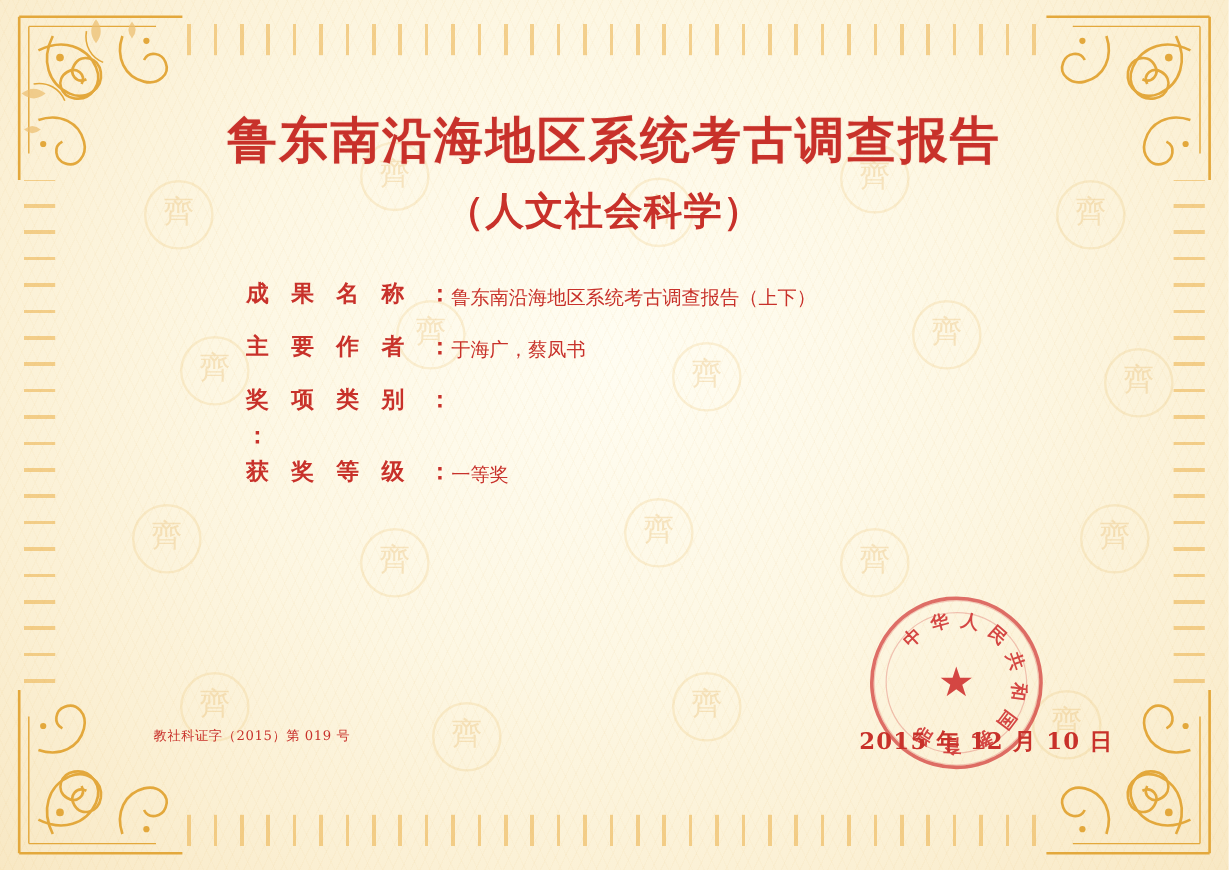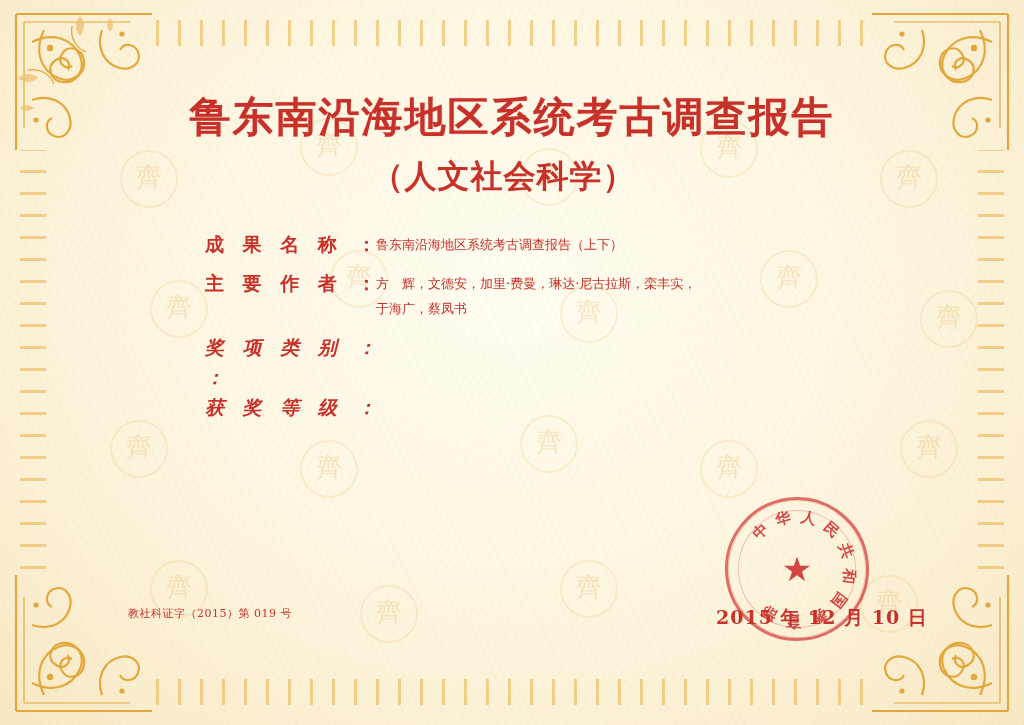--- a/index.html
+++ b/index.html
@@ -128,26 +128,26 @@
     white-space: nowrap;
   }
   .field-colon {
     flex: 0 0 16px;
     font-size: 19px;
     font-weight: bold;
     color: #c8312a;
   }
   .field-value {
     flex: 1;
-    font-size: 13px;
+    font-size: 16px;
     color: #c8312a;
     line-height: 1.95;
   }
   .field-value .line2 { display: block; }
-  .tight { margin-bottom: 4px; font-style: italic; }
+  .tight { margin-bottom: 4px; }
 
   
   .seal {
     position: absolute;
     top: 497px;
     left: 725px;
     width: 138px;
     height: 138px;
     border-radius: 50%;
     border: 3px solid rgba(206,42,42,0.78);
@@ -325,37 +325,37 @@
       <span class="field-colon">：</span>
       <span class="field-value">
         <span>鲁东南沿海地区系统考古调查报告（上下）</span>
       </span>
     </div>
 
     <div class="field-row">
       <span class="field-label">主 要 作 者</span>
       <span class="field-colon">：</span>
       <span class="field-value">
-        <span>方　辉，文德安，加里·费曼，琳达·尼古拉斯，栾丰实，</span>
         <span class="line2">于海广，蔡凤书</span>
       </span>
     </div>
 
     <div class="field-row tight">
       <span class="field-label">奖 项 类 别</span>
       <span class="field-colon">：</span>
     </div>
 
     <div class="field-row tight">
       <span class="field-colon">：</span>
     </div>
 
     <div class="field-row tight">
       <span class="field-label">获 奖 等 级</span>
       <span class="field-colon">：</span>
+      <span class="field-value">一等奖</span>
     </div>
 
   </div>
 
   <div class="seal">
     <div class="inner-line"></div>
     <div class="ring-text" id="seal-ring">
         <span style="transform: translate(-32.0144px, -40.9766px) rotate(-38deg) translate(-50%, -50%);">中</span>
         <span style="transform: translate(-8.6322px, -51.2785px) rotate(-9.55556deg) translate(-50%, -50%);">华</span>
         <span style="transform: translate(16.8342px, -49.1997px) rotate(18.8889deg) translate(-50%, -50%);">人</span>

